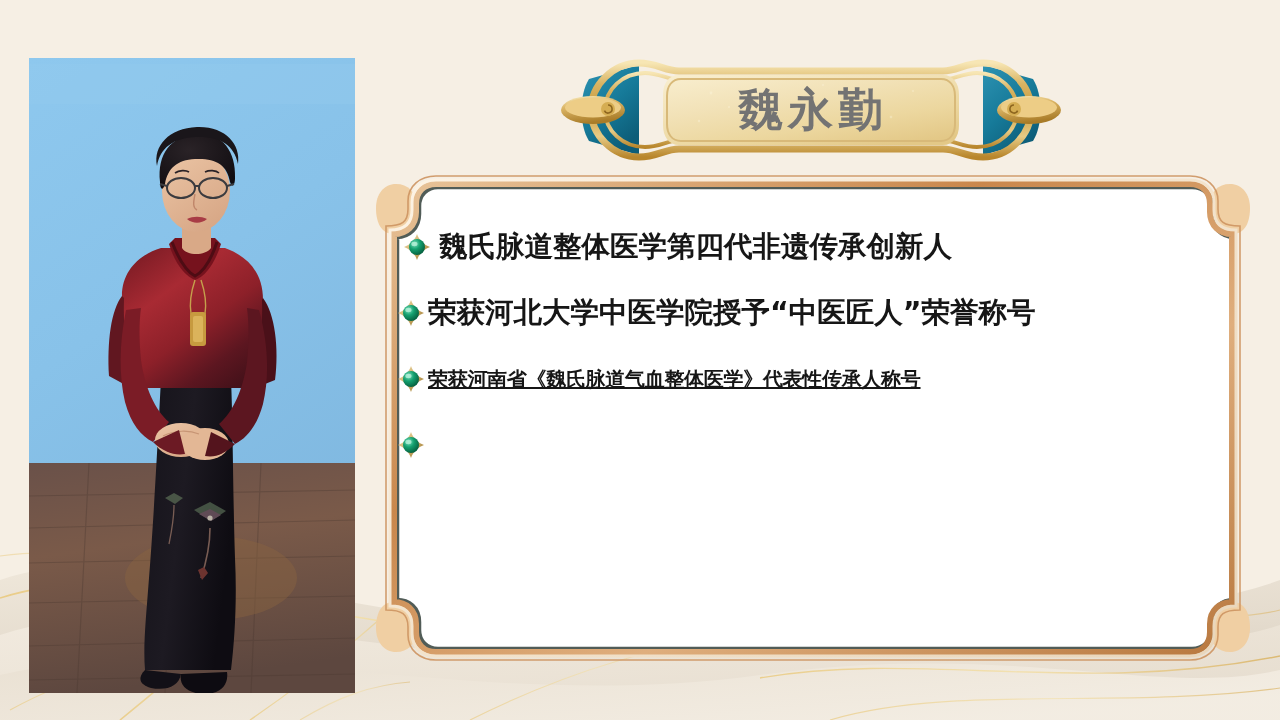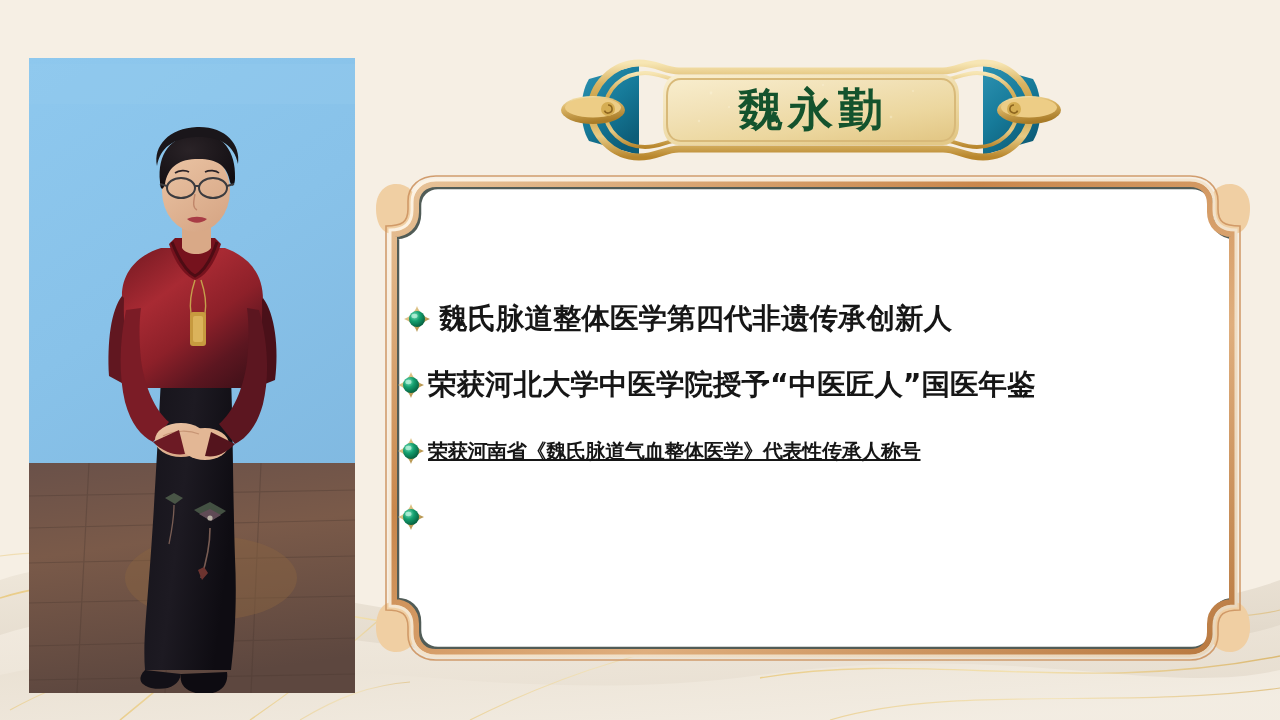--- a/index.html
+++ b/index.html
@@ -46,21 +46,21 @@
   #title-banner-svg { display:block; width:500px; height:110px; }
   #title-text {
     position: absolute;
     left: 0; top: 0;
     width: 500px; height: 110px;
     display: flex;
     align-items: center;
     justify-content: center;
     font-size: 45px;
     font-weight: bold;
-    color: #14532d;
+    color: #737373;
     letter-spacing: 5px;
     padding-left: 4px;
     font-family: Liberation Mono, monospace;
   }
 
   
   #card {
     position: absolute;
     left: 372px; top: 172px;
     width: 882px; height: 492px;
@@ -70,21 +70,21 @@
     left: 0; top: 0;
     width: 882px; height: 492px;
   }
 
   #bullet-list {
     position: absolute;
     left: 26px; top: 46px;
     width: 840px; height: 400px;
     display: flex;
     flex-direction: column;
-    justify-content: center;
+    justify-content: flex-start;
     gap: 8px;
   }
 
   .bullet-row {
     display: flex;
     align-items: center;
     height: 58px;
   }
 
   .gem {
@@ -444,21 +444,21 @@
 
 
       <div class="bullet-row indent-b">
         <span class="gem">
           <svg viewBox="0 0 26 26">
             <path d="M13,0 C15,6 20,11 26,13 C20,15 15,20 13,26 C11,20 6,15 0,13 C6,11 11,6 13,0 Z" fill="url(#starA)"></path>
             <circle cx="13" cy="13" r="8" fill="url(#gemA)"></circle>
             <ellipse cx="10.4" cy="10" rx="3.1" ry="2.2" fill="#bdf3dc" opacity="0.75"></ellipse>
           </svg>
         </span>
-        <span class="bullet-text">荣获河北大学中医学院授予“中医匠人”国医年鉴</span>
+        <span class="bullet-text">荣获河北大学中医学院授予“中医匠人”荣誉称号</span>
       </div>
 
 
       <div class="bullet-row indent-b tight">
         <span class="gem">
           <svg viewBox="0 0 26 26">
             <path d="M13,0 C15,6 20,11 26,13 C20,15 15,20 13,26 C11,20 6,15 0,13 C6,11 11,6 13,0 Z" fill="url(#starA)"></path>
             <circle cx="13" cy="13" r="8" fill="url(#gemA)"></circle>
             <ellipse cx="10.4" cy="10" rx="3.1" ry="2.2" fill="#bdf3dc" opacity="0.75"></ellipse>
           </svg>

